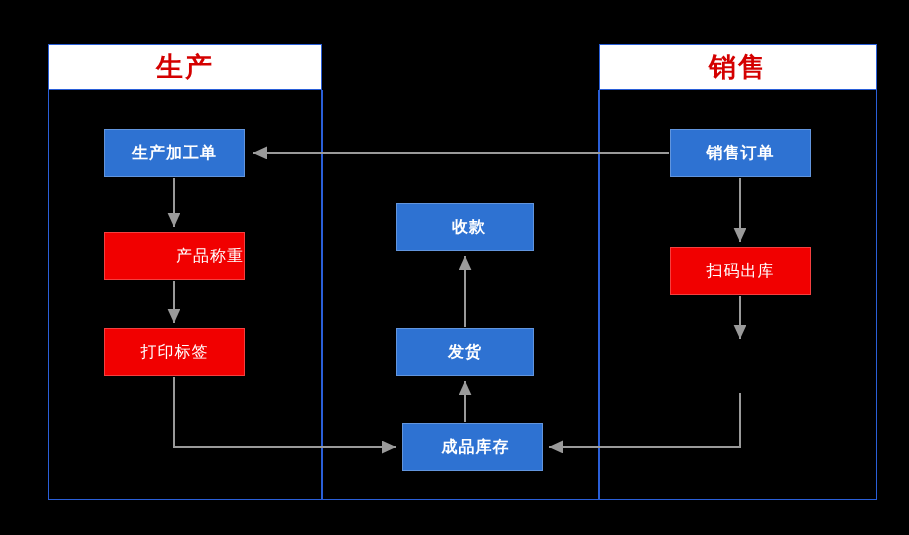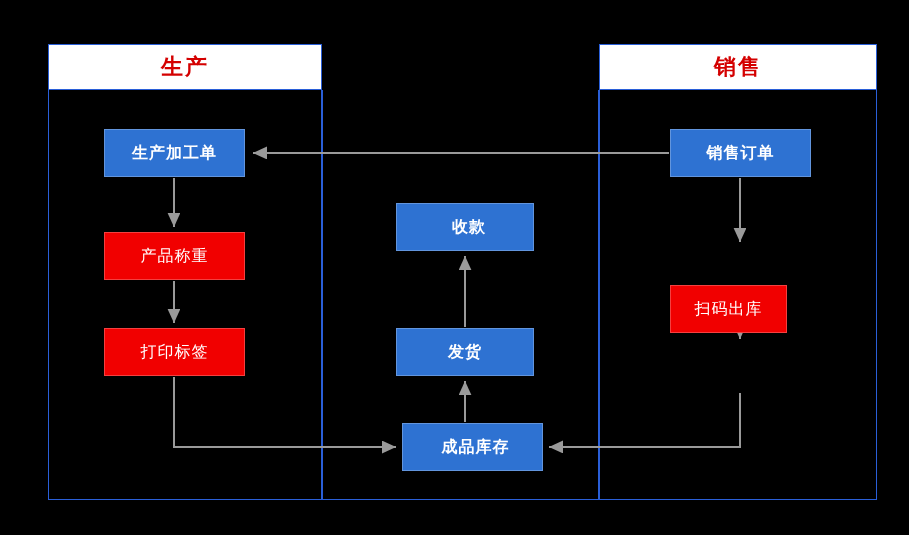--- a/index.html
+++ b/index.html
@@ -23,21 +23,21 @@
   }
   .lane-header {
     position: absolute;
     background: #ffffff;
     border: 1px solid #2a5fd8;
     box-sizing: border-box;
     display: flex;
     align-items: center;
     justify-content: center;
     color: #d40000;
-    font-size: 22px;
+    font-size: 27px;
     font-weight: bold;
     letter-spacing: 2px;
   }
   .lane-body {
     position: absolute;
     background: #000000;
     border: 1px solid #2a5fd8;
     border-top: none;
     box-sizing: border-box;
   }
@@ -99,35 +99,35 @@
       <path d="M465,327 L465,256"></path>
       <path d="M740,178 L740,242"></path>
       <path d="M740,296 L740,339"></path>
       <path d="M740,393 L740,447 L549,447"></path>
     </g>
   </svg>
 
   <div class="node blue" style="left:104px; top:129px; width:141px; height:48px;">
     <span>生产加工单</span>
   </div>
-  <div class="node red" style="left:104px; top:232px; width:141px; height:48px;">
+  <div class="node red" style="left:104px; top:232px; width:141px; height:48px;justify-content:flex-end;">
     <span>产品称重</span>
   </div>
   <div class="node red" style="left:104px; top:328px; width:141px; height:48px;">
     <span>打印标签</span>
   </div>
   <div class="node blue" style="left:396px; top:203px; width:138px; height:48px;padding-left:8px;">
     <span>收款</span>
   </div>
   <div class="node blue" style="left:396px; top:328px; width:138px; height:48px;">
     <span>发货</span>
   </div>
   <div class="node blue" style="left:402px; top:423px; width:141px; height:48px;padding-left:6px;">
     <span>成品库存</span>
   </div>
   <div class="node blue" style="left:670px; top:129px; width:141px; height:48px;">
     <span>销售订单</span>
   </div>
-  <div class="node red" style="left:670px; top:247px; width:117px; height:48px;margin-top:38px;">
+  <div class="node red" style="left:670px; top:247px; width:141px; height:48px;">
     <span>扫码出库</span>
   </div>
 
 </div>
 
 </body></html>

